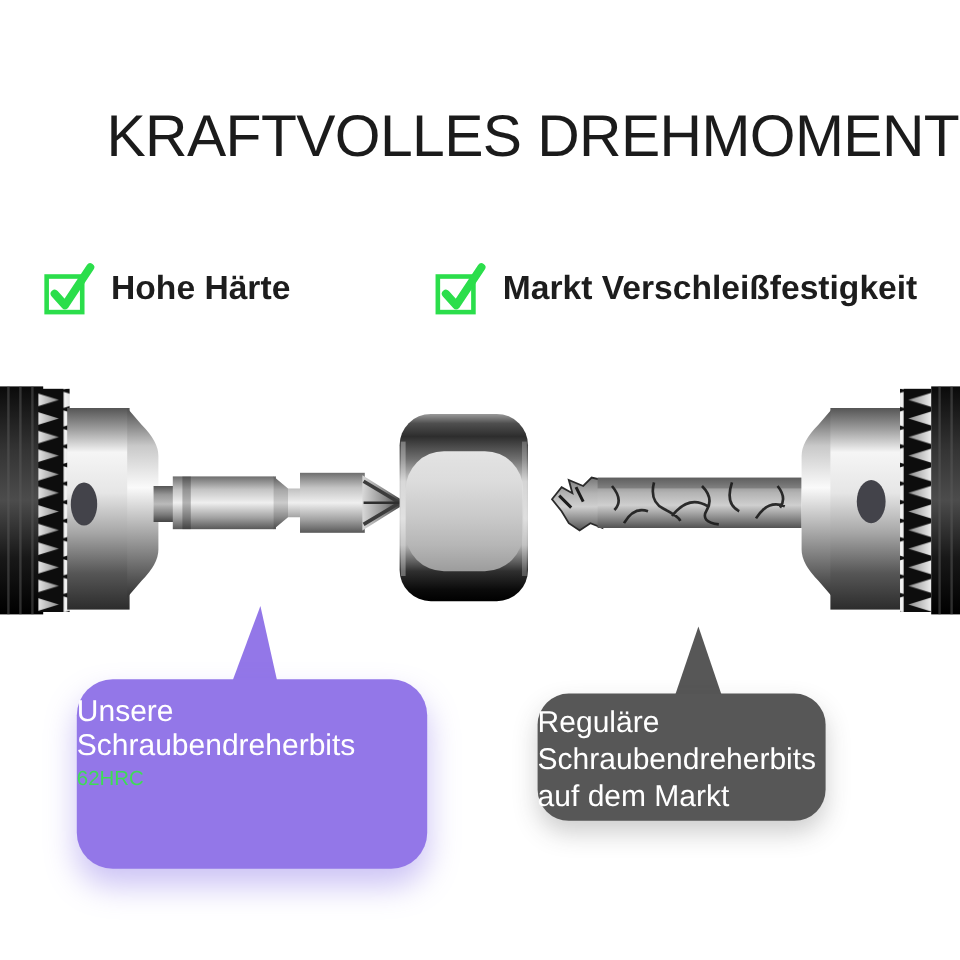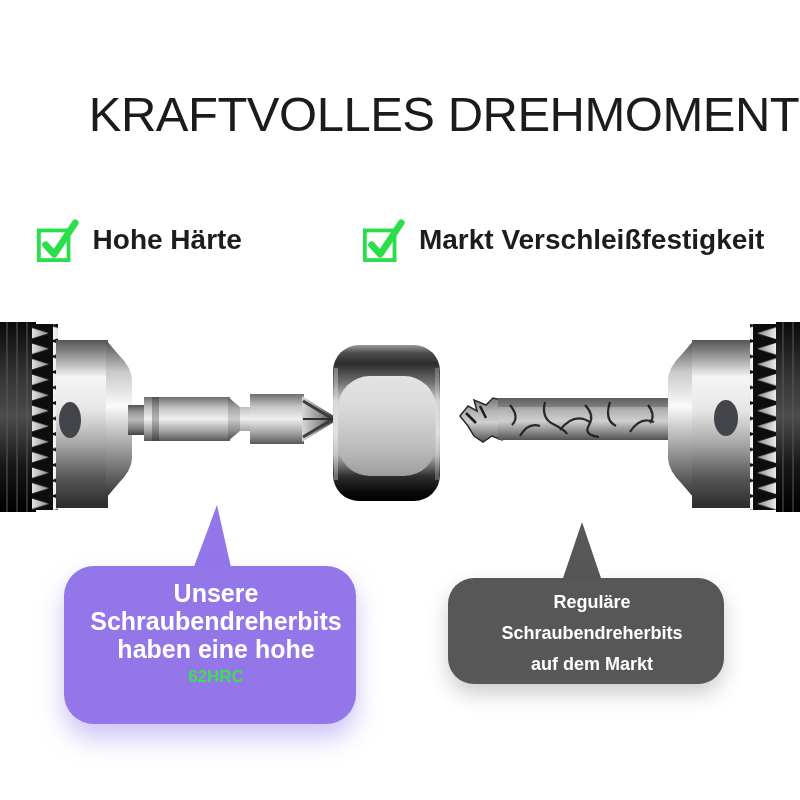--- a/index.html
+++ b/index.html
@@ -12,28 +12,28 @@
     color:#1b1b1b;font-weight:normal;font-size:49px;line-height:53px;letter-spacing:-0.5px;padding-left:44px;}
   
   .features{position:absolute;top:216px;left:0;width:800px;display:flex;
     justify-content:center;gap:120px;align-items:center;}
   .feature{display:flex;align-items:center;gap:13px;}
   .feature .ck{width:44px;height:48px;flex:0 0 auto;}
   .feature .lbl{color:#1d1d1d;font-weight:bold;font-size:28px;white-space:nowrap;}
   
   .scene{position:absolute;left:0;top:310px;width:800px;height:275px;}
   
-  .callout{position:absolute;color:#fff;font-weight:bold;text-align:center;padding-left:12px;}
+  .callout{position:absolute;color:#fff;font-weight:normal;text-align:left;}
   .callout-ours{left:64px;top:566px;width:292px;height:158px;background:#9377e8;
     border-radius:30px;box-shadow:0 14px 26px rgba(128,106,230,.40);
     font-size:25px;line-height:28px;padding-top:13px;box-sizing:border-box;}
   .callout-ours .hl{color:#3edd55;font-size:17px;}
-  .callout-market{left:448px;top:578px;width:276px;height:106px;background:#575757;
+  .callout-market{left:448px;top:578px;width:240px;height:106px;background:#575757;
     border-radius:26px;box-shadow:0 10px 20px rgba(60,60,60,.25);
-    font-size:18px;line-height:31px;padding-top:9px;box-sizing:border-box;}
+    font-size:25px;line-height:31px;padding-top:9px;box-sizing:border-box;}
 </style>
 </head>
 <body>
 
 <div class="canvas">
 
   <div class="headline">
     <div>KRAFTVOLLES DREHMOMENT</div>
   </div>
 
@@ -183,21 +183,20 @@
       <rect x="792" y="12" width="2" height="190" fill="#5a5a5a" opacity=".5"></rect>
     </g>
 
     <polygon points="217,195 192,262 232,262" fill="#9377e8"></polygon>
     <polygon points="582,212 561,274 603,274" fill="#575757"></polygon>
   </svg>
 
   <div class="callout callout-ours">
     <div>Unsere</div>
     <div>Schraubendreherbits</div>
-    <div>haben eine hohe</div>
     <div class="hl">62HRC</div>
   </div>
 
   <div class="callout callout-market">
     <div>Reguläre</div>
     <div>Schraubendreherbits</div>
     <div>auf dem Markt</div>
   </div>
 
 </div>

